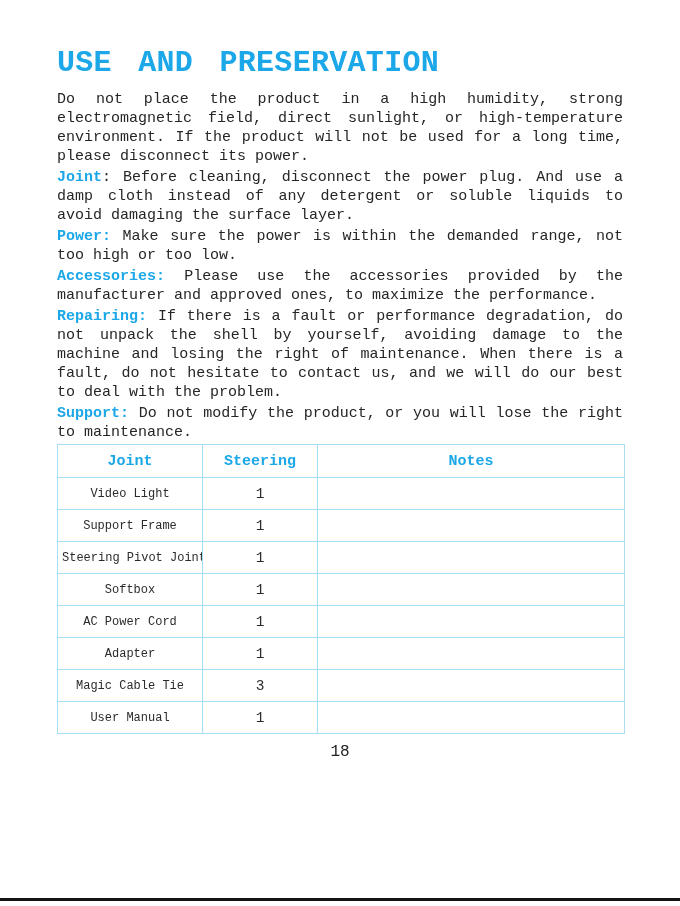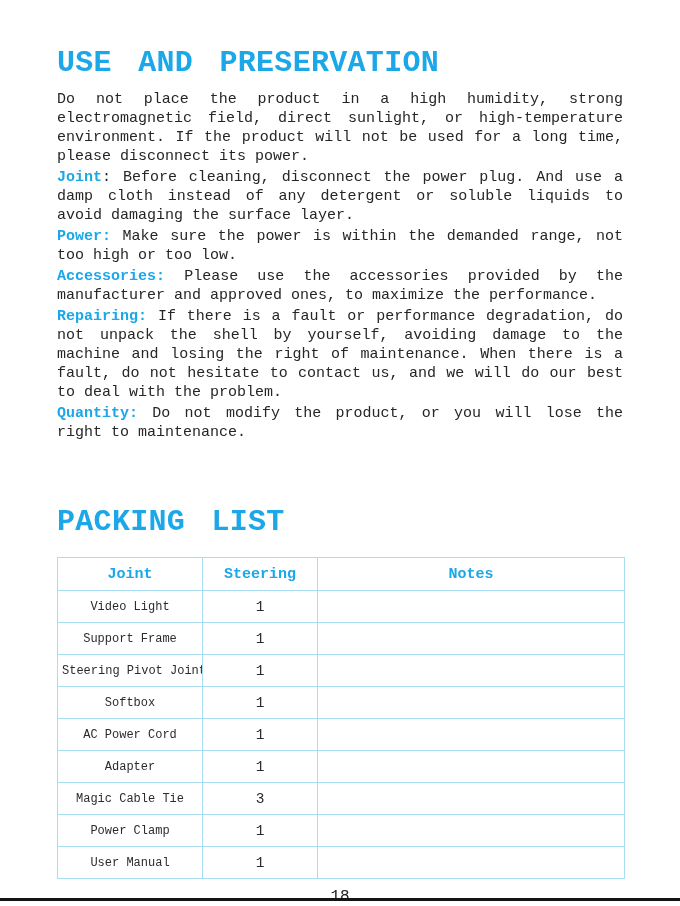--- a/index.html
+++ b/index.html
@@ -82,23 +82,22 @@
     <p class="body-text">Do not place the product in a high humidity, strong electromagnetic field, direct sunlight, or high-temperature environment. If the product will not be used for a long time, please disconnect its power.</p>
 
     <p class="body-text"><span class="term">Joint</span><span>: Before cleaning, disconnect the power plug. And use a damp cloth instead of any detergent or soluble liquids to avoid damaging the surface layer.</span></p>
 
     <p class="body-text"><span class="term">Power:</span><span> Make sure the power is within the demanded range, not too high or too low.</span></p>
 
     <p class="body-text"><span class="term">Accessories:</span><span> Please use the accessories provided by the manufacturer and approved ones, to maximize the performance.</span></p>
 
     <p class="body-text"><span class="term">Repairing:</span><span> If there is a fault or performance degradation, do not unpack the shell by yourself, avoiding damage to the machine and losing the right of maintenance. When there is a fault, do not hesitate to contact us, and we will do our best to deal with the problem.</span></p>
 
-    <p class="body-text"><span class="term">Quantity:</span><span> Do not modify the product, or you will lose the right to maintenance.</span></p>
+    <p class="body-text"><span class="term">Support:</span><span> Do not modify the product, or you will lose the right to maintenance.</span></p>
 
-    <h1 class="section-title packing">PACKING LIST</h1>
 
     <table class="packing-table">
       <colgroup>
         <col class="col-name">
           <col class="col-qty">
           <col class="col-notes">
       </colgroup>
       <thead>
         <tr>
           <th>Joint</th>
@@ -136,25 +135,20 @@
           <td>Adapter</td>
           <td class="qty">1</td>
           <td></td>
         </tr>
         <tr>
           <td>Magic Cable Tie</td>
           <td class="qty">3</td>
           <td></td>
         </tr>
         <tr>
-          <td>Power Clamp</td>
-          <td class="qty">1</td>
-          <td></td>
-        </tr>
-        <tr>
           <td>User Manual</td>
           <td class="qty">1</td>
           <td></td>
         </tr>
       </tbody>
     </table>
 
     <div class="page-number">18</div>
   </div>
 

